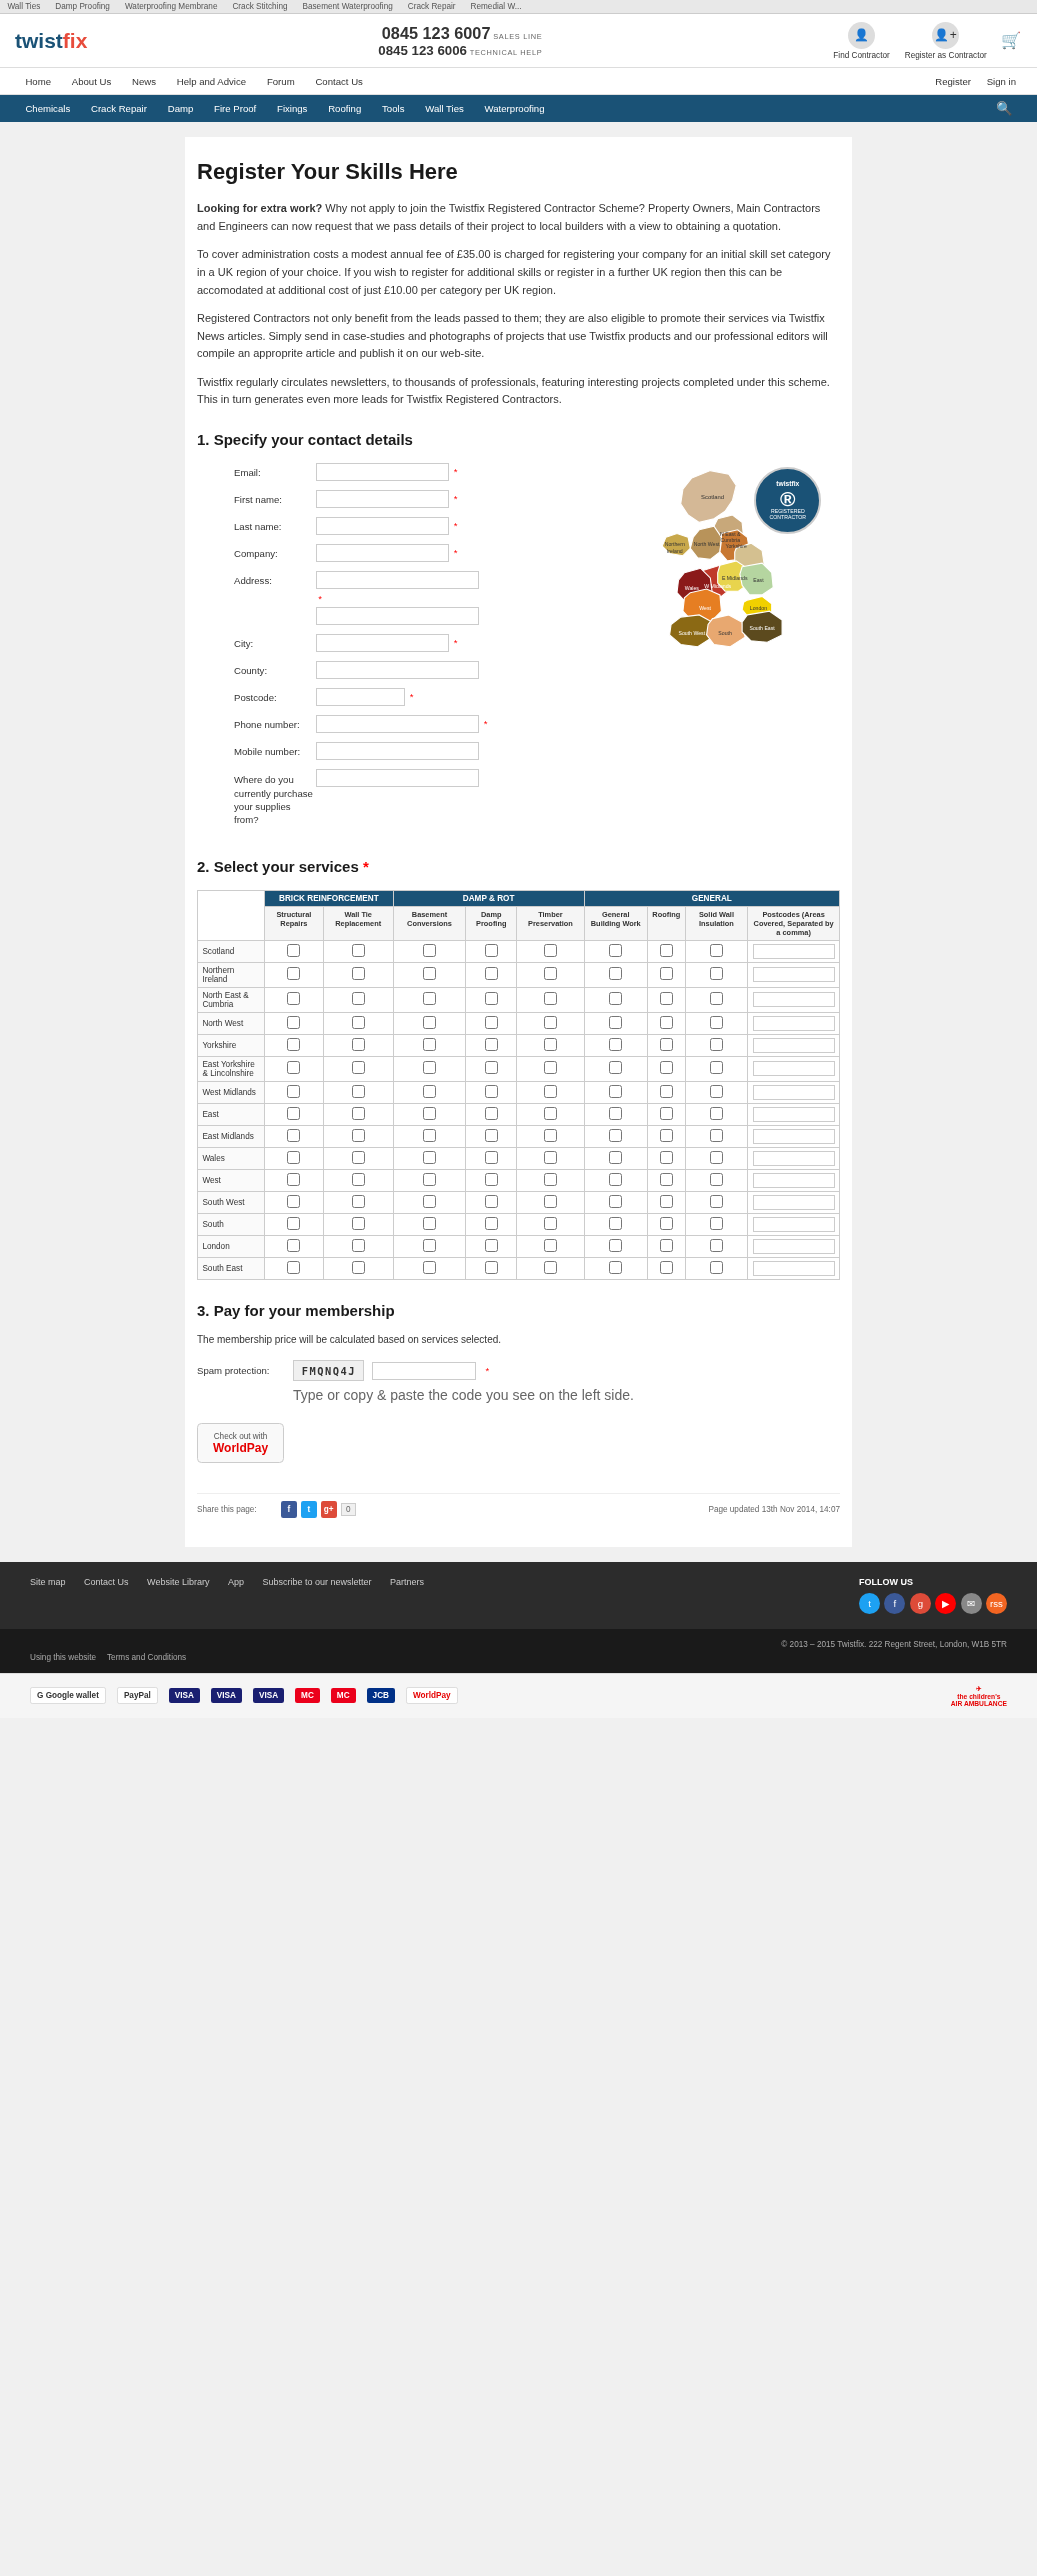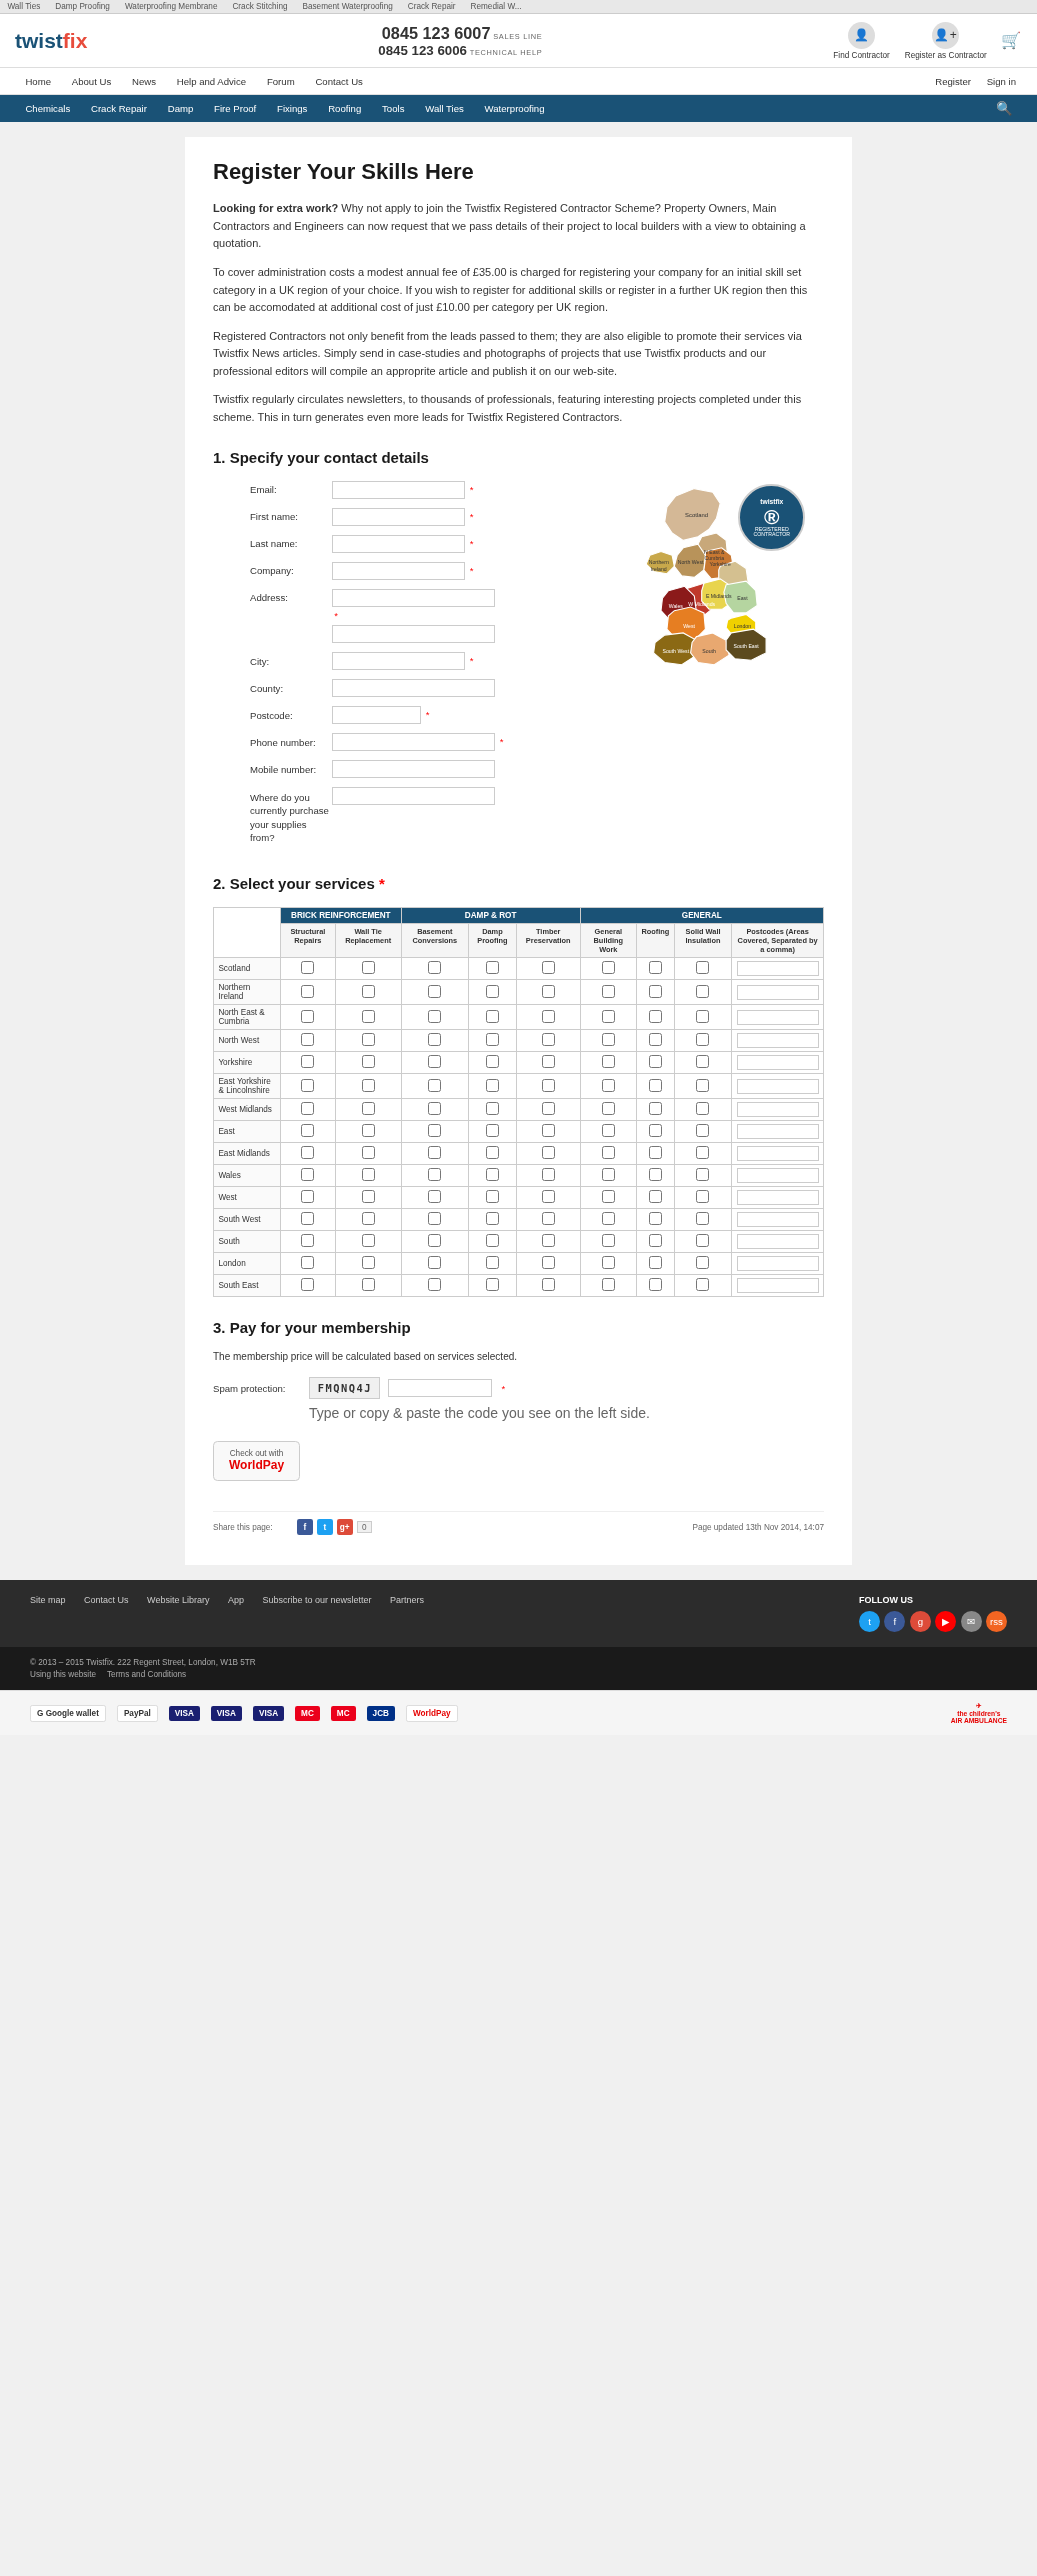--- a/index.html
+++ b/index.html
@@ -89,21 +89,21 @@
       cursor: pointer;
       background: none;
       border: none;
     }
 
     
     .main-content {
       background: #fff;
       max-width: 667px;
       margin: 15px auto;
-      padding: 22px 28px;
+      padding: 22px 12px;
     }
 
     h1.page-title { font-size: 22px; font-weight: bold; color: #1a1a1a; margin-bottom: 15px; }
 
     .intro-text { margin-bottom: 11px; line-height: 1.6; font-size: 11px; }
     .intro-text strong { font-weight: bold; }
 
     h2.section-title { font-size: 15px; font-weight: bold; color: #1a1a1a; margin: 22px 0 15px; }
 
     
@@ -247,21 +247,21 @@
     .footer-rss { background: #f26522; }
 
     
     .footer-bottom {
       background: #1a1a1a;
       color: #aaa;
       padding: 11px 30px;
       font-size: 8.2px;
     }
     .footer-bottom a { color: #aaa; }
-    .footer-copyright { margin-bottom: 3.7px; }
+    .footer-copyright { margin-bottom: 3.7px; text-align: right; }
     .footer-legal { display: flex; gap: 11px; }
 
     
     .payment-logos {
       background: #f5f5f5;
       padding: 11px 30px;
       display: flex;
       align-items: center;
       gap: 11px;
       flex-wrap: wrap;

